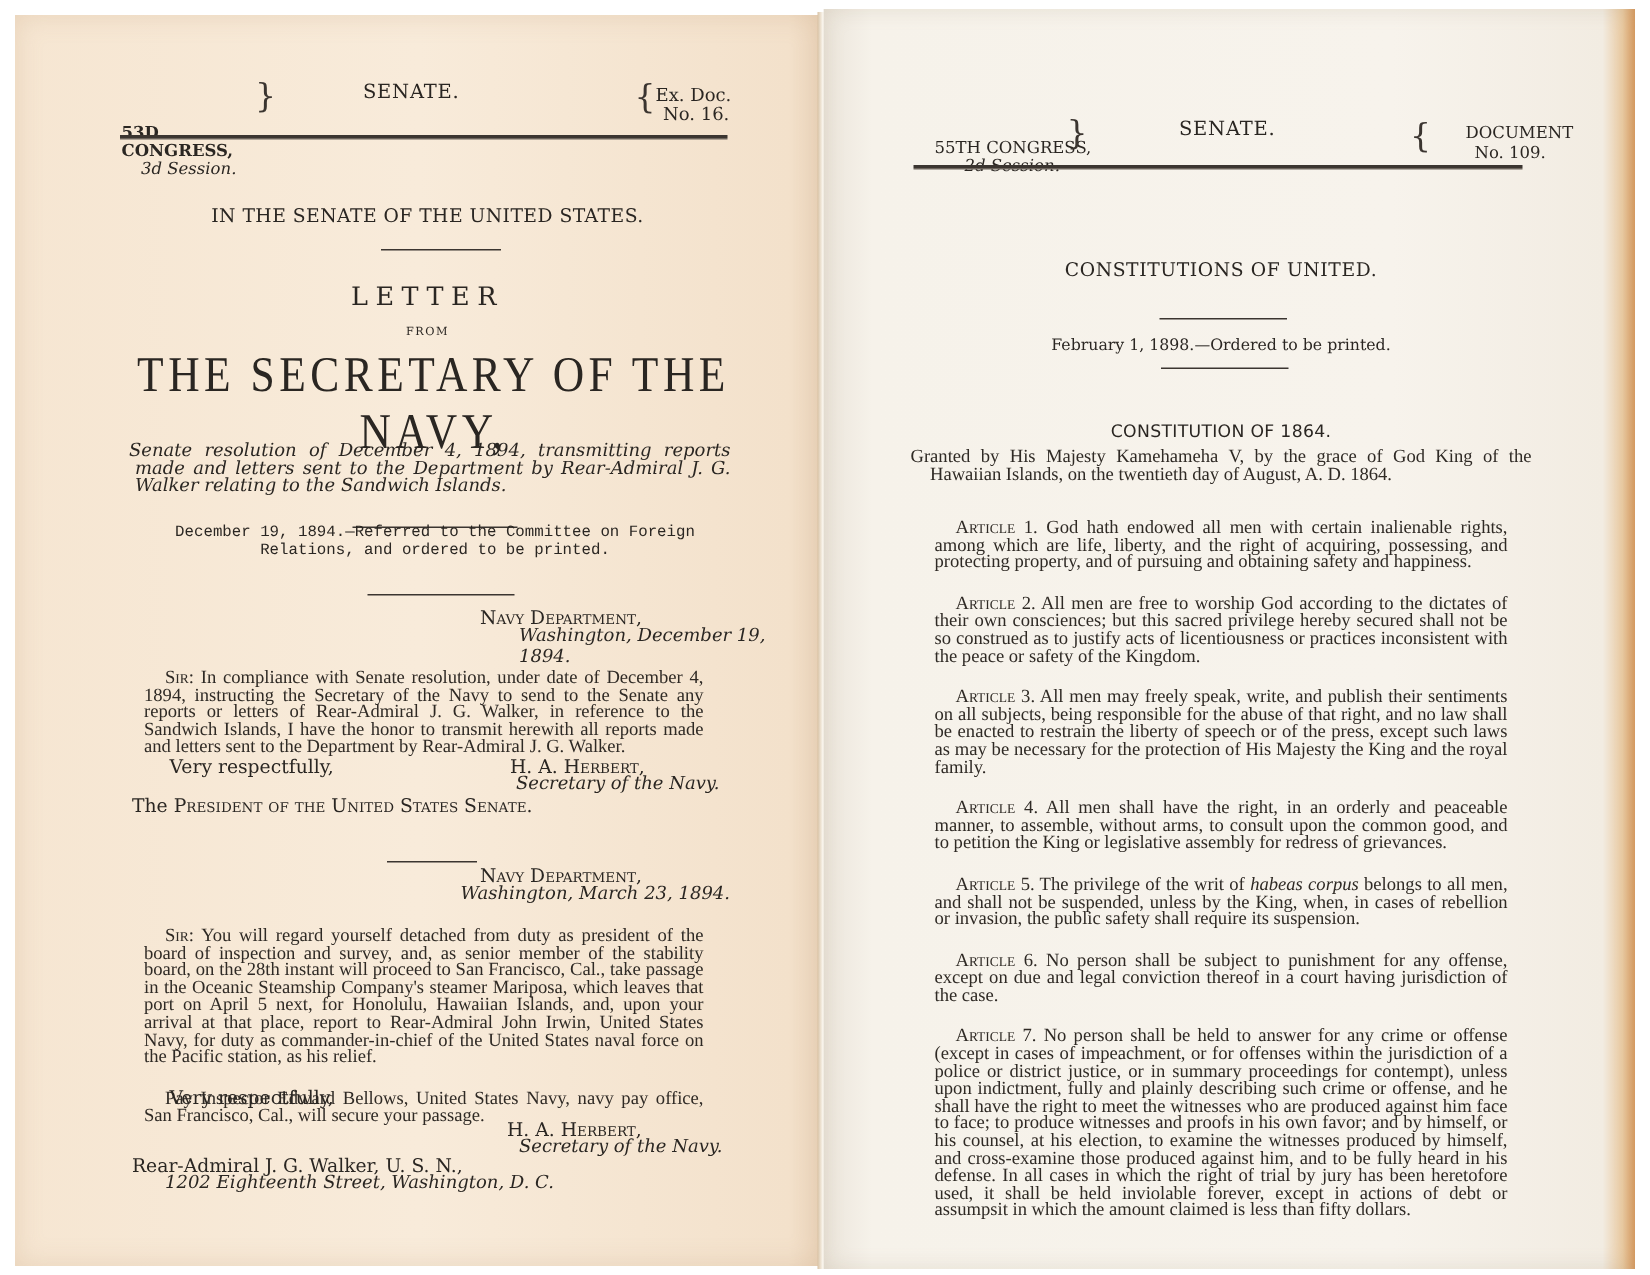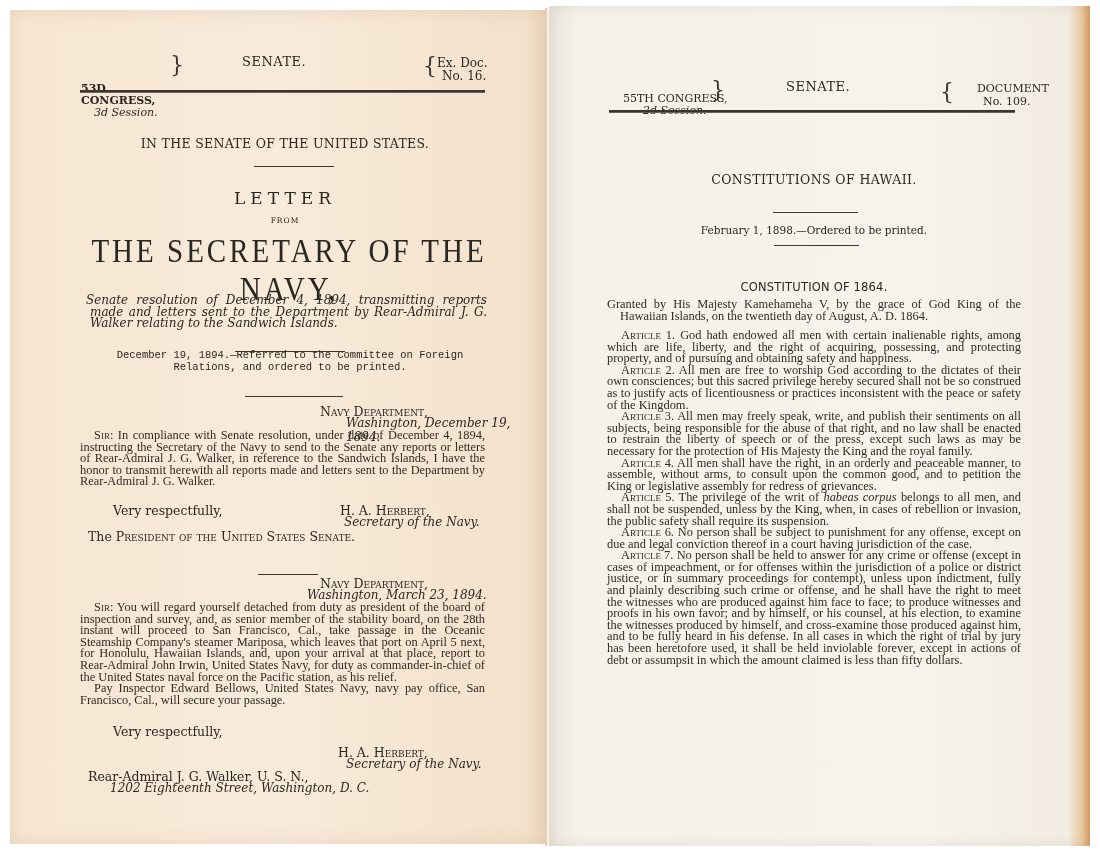--- a/index.html
+++ b/index.html
@@ -26,21 +26,21 @@
   .sc { font-variant: small-caps; }
   .it { font-style: italic; }
   .hdr-rule { position: absolute; height: 0; border-top: 2px solid #3b3530; border-bottom: 1px solid #6b635b; }
   .short-rule { position: absolute; height: 0; border-top: 1px solid #3b3530; }
   .brace { font-family: "DejaVu Serif", serif; font-size: 22px; line-height: 22px; color: #3b3530; }
   .small { font-size: 10.5px; line-height: 12px; }
   .body-text {
     font-family: "Liberation Serif", "DejaVu Serif", serif;
     font-size: 12.4px; line-height: 11.6px; text-align: justify; color: #2f2a25;
   }
-  .body-text p { margin: 0; text-indent: 14px; }
+  .body-text p { margin: 16px; text-indent: 14px; }
   .center { text-align: center; }
 </style>
 </head>
 <body>
 
 <div class="page" id="left-page">
 
   <div class="abs" style="left:71px;top:45px;width:100px;font-size:11px;line-height:12px;margin-top:28px;">
     <div class="sc" style="font-weight:bold;">53D CONGRESS,</div>
     <div class="it" style="padding-left:13px;">3d Session.</div>
@@ -102,21 +102,21 @@
   </div>
   <div class="abs brace" style="left:162px;top:73px;">}</div>
   <div class="abs" style="left:237px;top:73px;font-size:13px;letter-spacing:0.5px;">SENATE.</div>
   <div class="abs brace" style="left:391px;top:75px;">{</div>
   <div class="abs" style="left:404px;top:76px;font-size:11px;line-height:13px;margin-left:24px;">
     <div class="sc">DOCUMENT</div>
     <div style="padding-left:6px;">No. 109.</div>
   </div>
   <div class="hdr-rule" style="left:60px;top:104px;width:406px;"></div>
 
-  <div class="abs center" style="left:55px;top:166px;width:420px;font-size:12.5px;letter-spacing:0.4px;">CONSTITUTIONS OF HAWAII.</div>
+  <div class="abs center" style="left:55px;top:166px;width:420px;font-size:12.5px;letter-spacing:0.4px;">CONSTITUTIONS OF UNITED.</div>
   <div class="short-rule" style="left:224px;top:206px;width:85px;"></div>
   <div class="abs small center" style="left:55px;top:218px;width:420px;">February 1, 1898.—Ordered to be printed.</div>
   <div class="short-rule" style="left:225px;top:239px;width:85px;"></div>
 
   <div class="abs center" style="left:55px;top:274px;width:420px;font-family:'DejaVu Sans',sans-serif;font-size:11.5px;letter-spacing:0.2px;">CONSTITUTION OF 1864.</div>
   <div class="abs body-text" style="left:58px;top:293px;width:414px;text-indent:0;padding-left:13px;box-sizing:border-box;">
     <div style="text-indent:-13px;">Granted by His Majesty Kamehameha V, by the grace of God King of the Hawaiian Islands, on the twentieth day of August, A. D. 1864.</div>
   </div>
 
   <div class="abs body-text" style="left:58px;top:324px;width:414px;">

